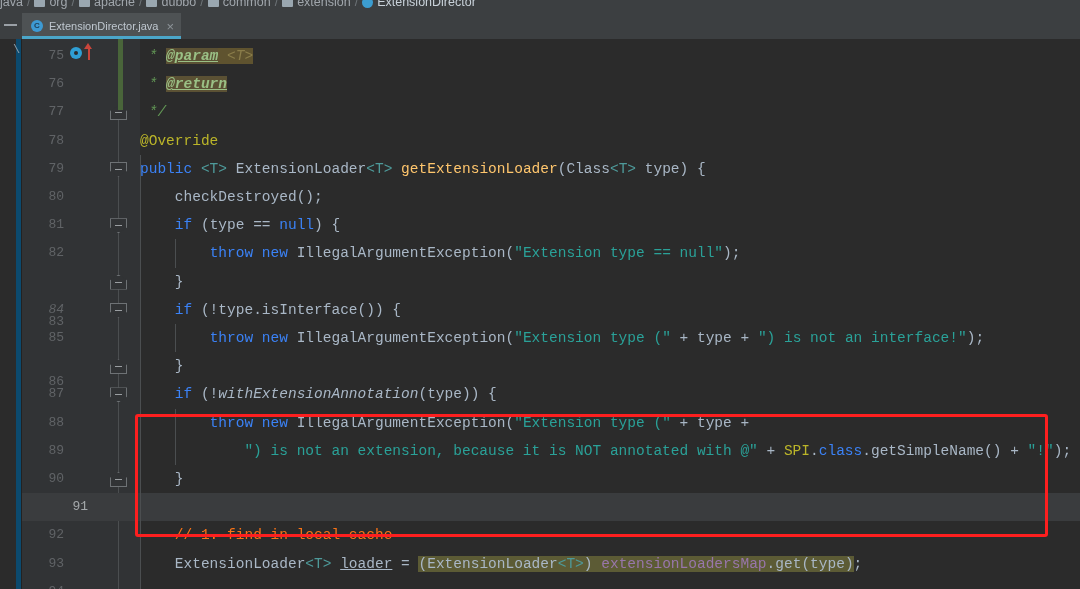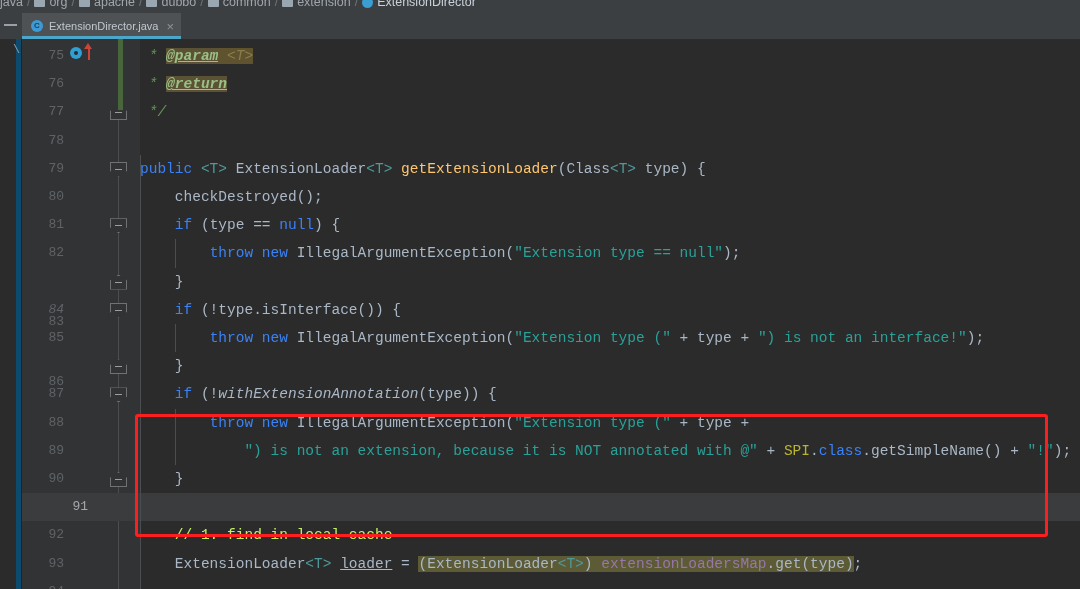--- a/index.html
+++ b/index.html
@@ -155,21 +155,21 @@
     white-space:pre;color:#a9b7c6;
   }
   .cline.current{background:#3a3c3e;width:940px;}
   
   .iguide{position:absolute;width:1px;background:#4b4e50;}
 
   
   .kw{color:#3b82f6;}
   .str{color:#2aa198;}
   .cmt{color:#629755;font-style:italic;}
-  .lcmt{color:#bef264;}
+  .lcmt{color:#f97316;}
   .anno{color:#bbb529;}
   .ident{color:#a9b7c6;}
   .meth{color:#ffc66d;}
   .type{color:#a9b7c6;}
   .gen{color:#4e9a9a;}
   .field{color:#9876aa;}
   .stat{font-style:italic;}
   .jdoc-tag{
     color:#9ac085;font-weight:bold;font-style:italic;text-decoration:underline;
     background:#5b5134;
@@ -317,20 +317,21 @@
         <span class="minus"></span>
       </div>
     </div>
 
   <div id="doc-bar"></div>
 
   <div id="code">
       <div class="cline" style="top: 3px;"><span class="cmt"> * </span><span class="jdoc-tag">@param</span><span class="jdoc-param">&nbsp;&lt;T&gt;</span></div>
       <div class="cline" style="top: 31.2px;"><span class="cmt"> * </span><span class="jdoc-tag">@return</span></div>
       <div class="cline" style="top: 59.4px;"><span class="cmt"> */</span></div>
+      <div class="cline" style="top: 87.6px;"><span class="anno">@Override</span></div>
       <div class="cline" style="top: 115.8px;"><span class="kw">public</span> <span class="gen">&lt;T&gt;</span> <span class="type">ExtensionLoader</span><span class="gen">&lt;T&gt;</span> <span class="meth">getExtensionLoader</span>(<span class="type">Class</span><span class="gen">&lt;T&gt;</span> <span class="ident">type</span>) {</div>
       <div class="cline" style="top: 144px;">    <span class="ident">checkDestroyed</span>();</div>
       <div class="cline" style="top: 172.2px;">    <span class="kw">if</span> (<span class="ident">type</span> == <span class="kw">null</span>) {</div>
       <div class="cline" style="top: 200.4px;">        <span class="kw">throw</span> <span class="kw">new</span> <span class="type">IllegalArgumentException</span>(<span class="str">"Extension type == null"</span>);</div>
       <div class="cline" style="top: 228.6px;">    }</div>
       <div class="cline" style="top: 256.8px;">    <span class="kw">if</span> (!<span class="ident">type</span>.<span class="ident">isInterface</span>()) {</div>
       <div class="cline" style="top: 285px;">        <span class="kw">throw</span> <span class="kw">new</span> <span class="type">IllegalArgumentException</span>(<span class="str">"Extension type ("</span> + <span class="ident">type</span> + <span class="str">") is not an interface!"</span>);</div>
       <div class="cline" style="top: 313.2px;">    }</div>
       <div class="cline" style="top: 341.4px;">    <span class="kw">if</span> (!<span class="stat">withExtensionAnnotation</span>(<span class="ident">type</span>)) {</div>
       <div class="cline" style="top: 369.6px;">        <span class="kw">throw</span> <span class="kw">new</span> <span class="type">IllegalArgumentException</span>(<span class="str">"Extension type ("</span> + <span class="ident">type</span> +</div>

